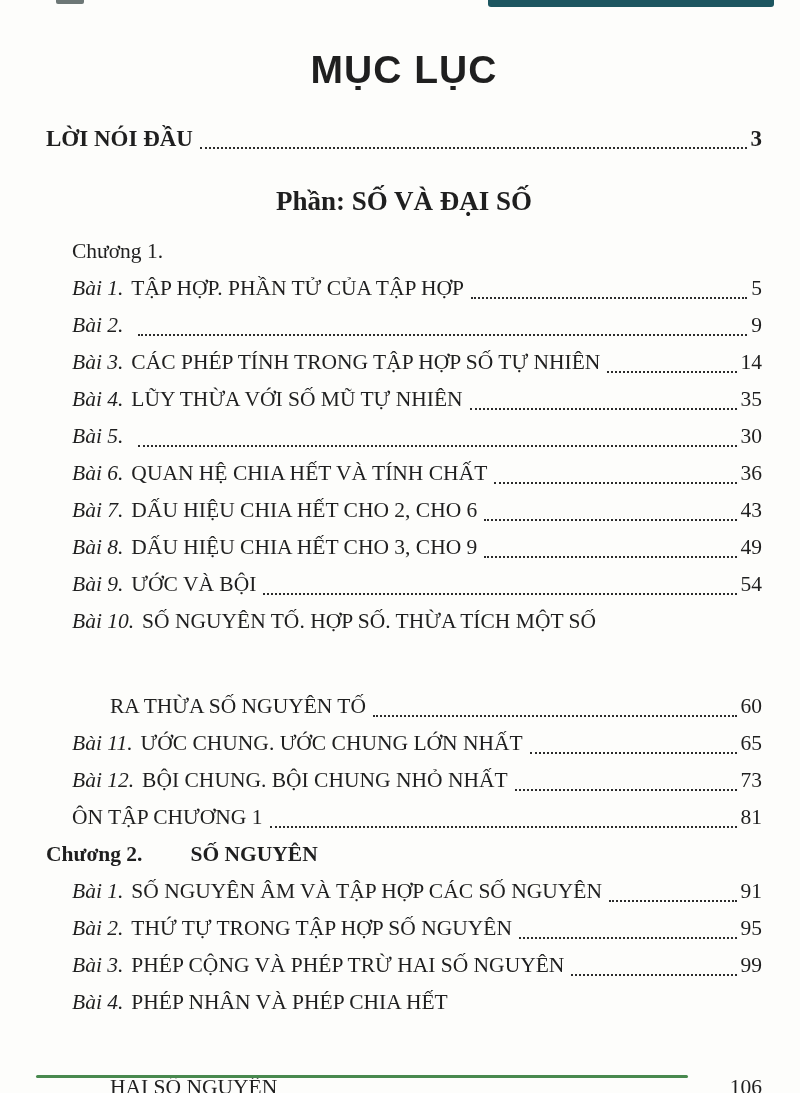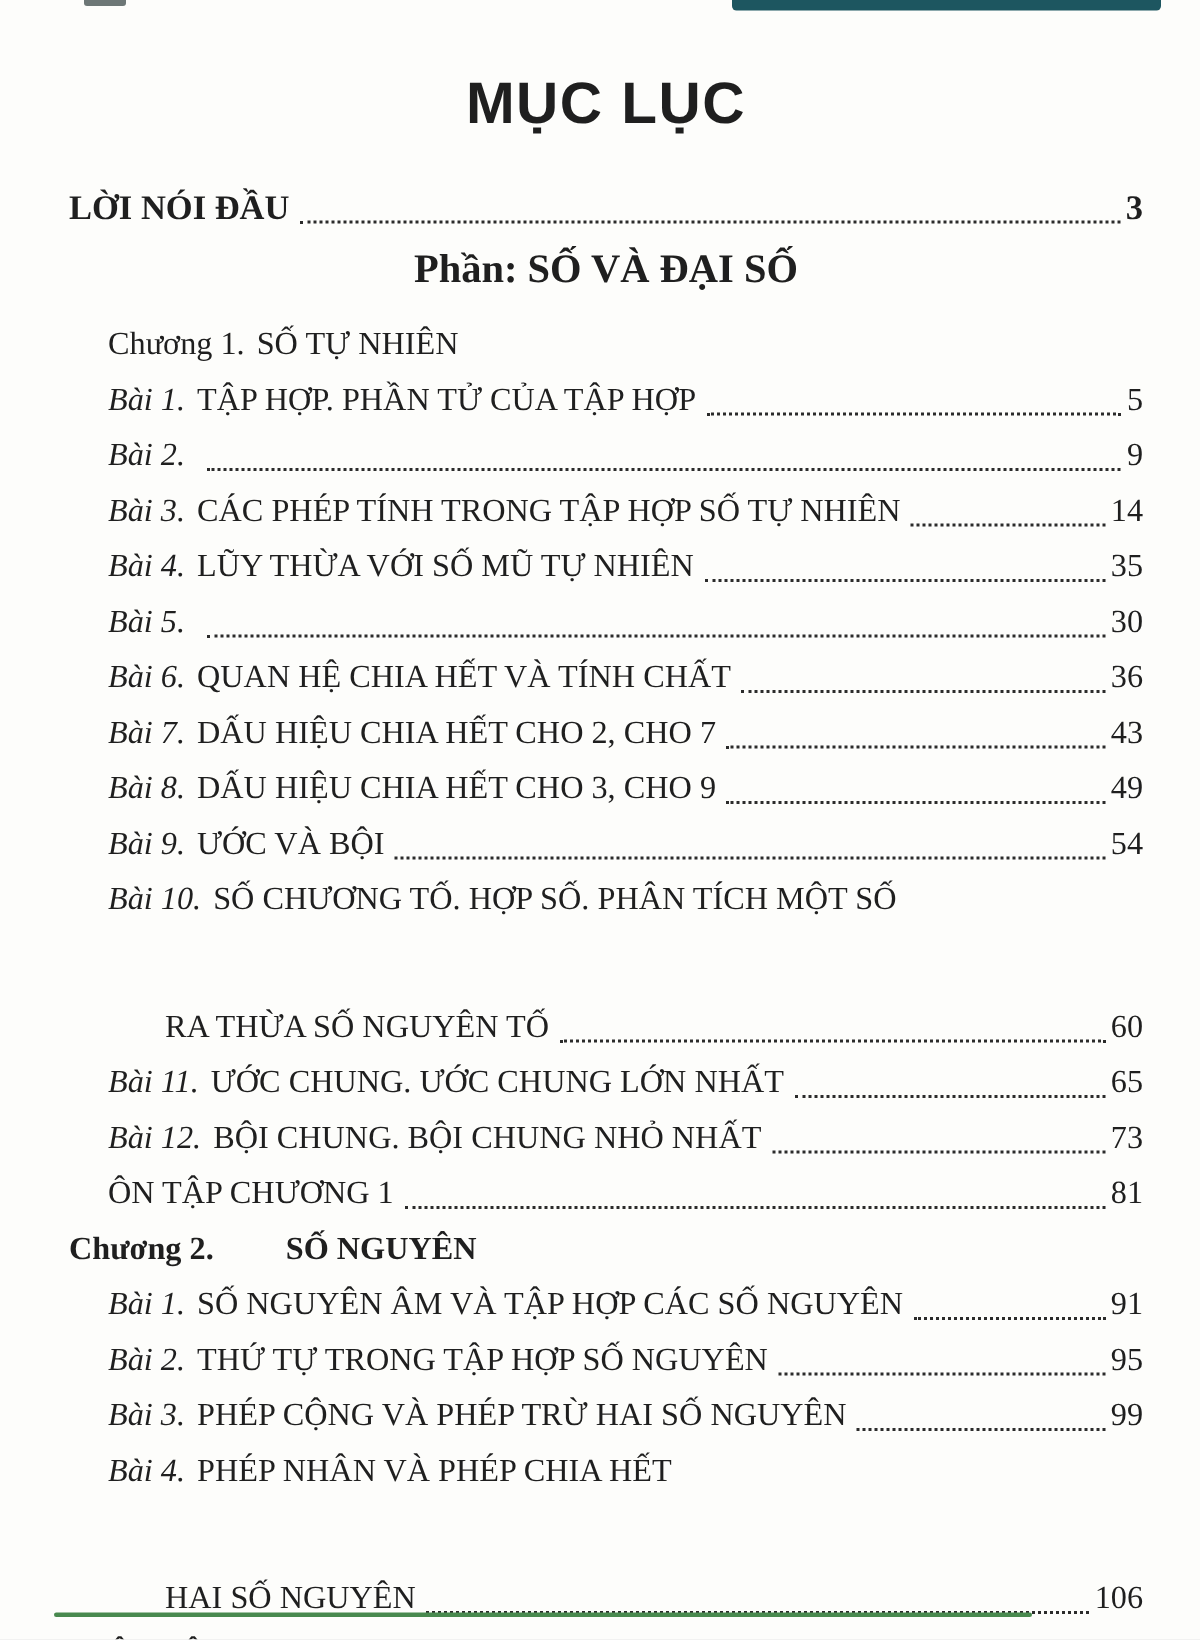--- a/index.html
+++ b/index.html
@@ -41,21 +41,21 @@
     padding-left:26px;
   }
   .preface-row{
     padding-left:0;
     font-weight:700;
     font-size:23px;
     line-height:34px;
     margin-bottom:2px;
   }
   .part-heading{
-    margin:8px 0 16px;
+    margin:30px 0 16px;
     text-align:center;
     font-weight:700;
     font-size:27px;
   }
   .prefix{font-style:italic;margin-right:8px;white-space:nowrap;}
   .chapter .prefix,.chapter-bold .prefix{font-style:normal;}
   .chapter-bold{padding-left:0;font-weight:700;gap:40px;}
   .line2{padding-left:64px;margin-top:48px;}
   .etitle{white-space:nowrap;}
   .leader{
@@ -81,21 +81,20 @@
     <span class="etitle">LỜI NÓI ĐẦU</span>
     <span class="leader"></span>
     <span class="pagenum">3</span>
   </div>
 
   <h2 class="part-heading">Phần: SỐ VÀ ĐẠI SỐ</h2>
 
   <div id="toc-entries">
       <div class="row chapter">
         <span class="prefix">Chương 1.</span>
-        <span class="etitle">SỐ TỰ NHIÊN</span>
       </div>
       <div class="row lesson">
         <span class="prefix">Bài 1.</span>
         <span class="etitle">TẬP HỢP. PHẦN TỬ CỦA TẬP HỢP</span>
         <span class="leader"></span>
         <span class="pagenum">5</span>
       </div>
       <div class="row lesson">
         <span class="prefix">Bài 2.</span>
         <span class="leader"></span>
@@ -119,39 +118,39 @@
         <span class="pagenum">30</span>
       </div>
       <div class="row lesson">
         <span class="prefix">Bài 6.</span>
         <span class="etitle">QUAN HỆ CHIA HẾT VÀ TÍNH CHẤT</span>
         <span class="leader"></span>
         <span class="pagenum">36</span>
       </div>
       <div class="row lesson">
         <span class="prefix">Bài 7.</span>
-        <span class="etitle">DẤU HIỆU CHIA HẾT CHO 2, CHO 7</span>
+        <span class="etitle">DẤU HIỆU CHIA HẾT CHO 2, CHO 6</span>
         <span class="leader"></span>
         <span class="pagenum">43</span>
       </div>
       <div class="row lesson">
         <span class="prefix">Bài 8.</span>
         <span class="etitle">DẤU HIỆU CHIA HẾT CHO 3, CHO 9</span>
         <span class="leader"></span>
         <span class="pagenum">49</span>
       </div>
       <div class="row lesson">
         <span class="prefix">Bài 9.</span>
         <span class="etitle">ƯỚC VÀ BỘI</span>
         <span class="leader"></span>
         <span class="pagenum">54</span>
       </div>
       <div class="row lesson">
         <span class="prefix">Bài 10.</span>
-        <span class="etitle">SỐ CHƯƠNG TỐ. HỢP SỐ. PHÂN TÍCH MỘT SỐ</span>
+        <span class="etitle">SỐ NGUYÊN TỐ. HỢP SỐ. THỪA TÍCH MỘT SỐ</span>
       </div>
       <div class="row lesson line2">
         <span class="etitle">RA THỪA SỐ NGUYÊN TỐ</span>
         <span class="leader"></span>
         <span class="pagenum">60</span>
       </div>
       <div class="row lesson">
         <span class="prefix">Bài 11.</span>
         <span class="etitle">ƯỚC CHUNG. ƯỚC CHUNG LỚN NHẤT</span>
         <span class="leader"></span>

